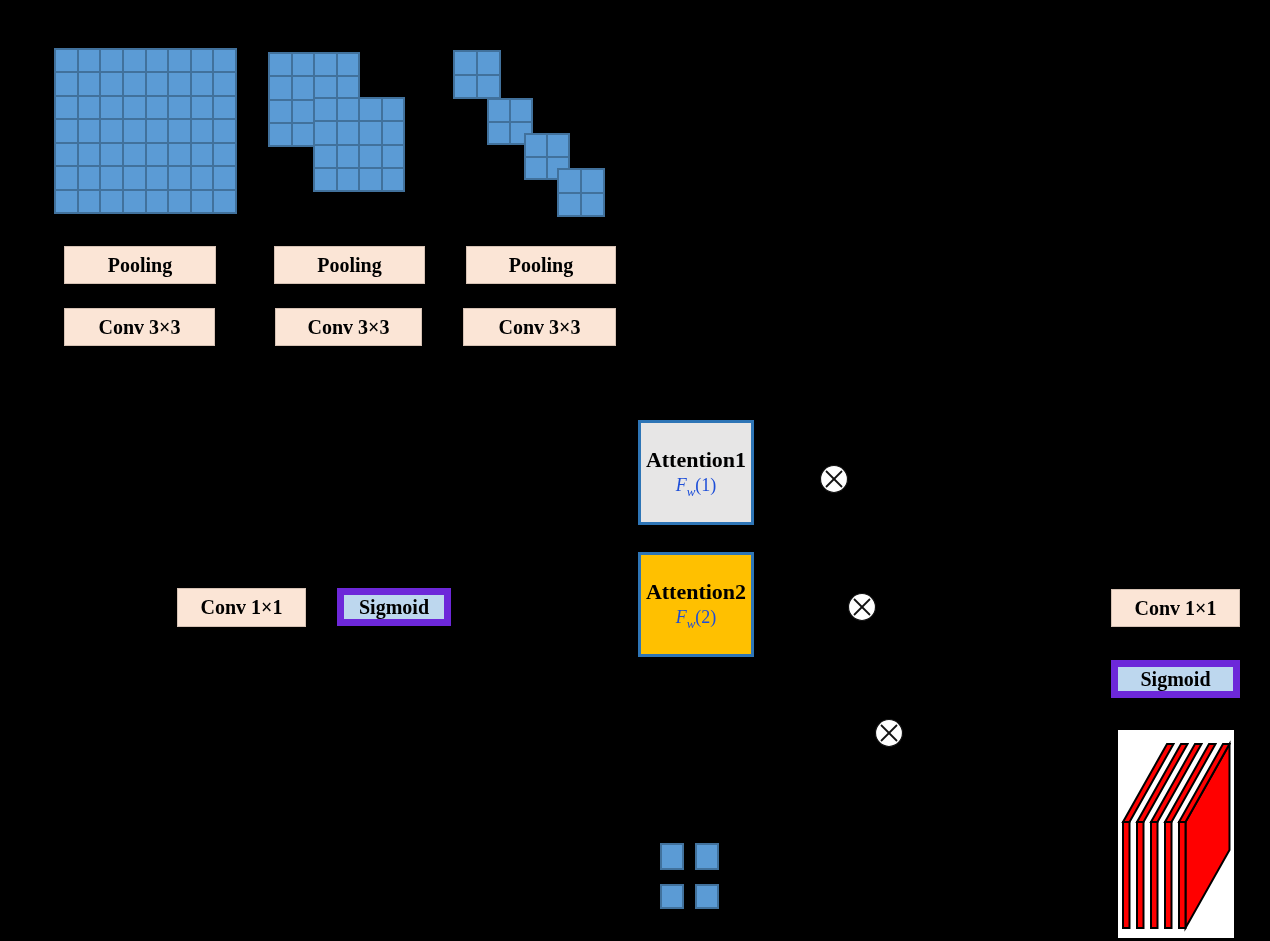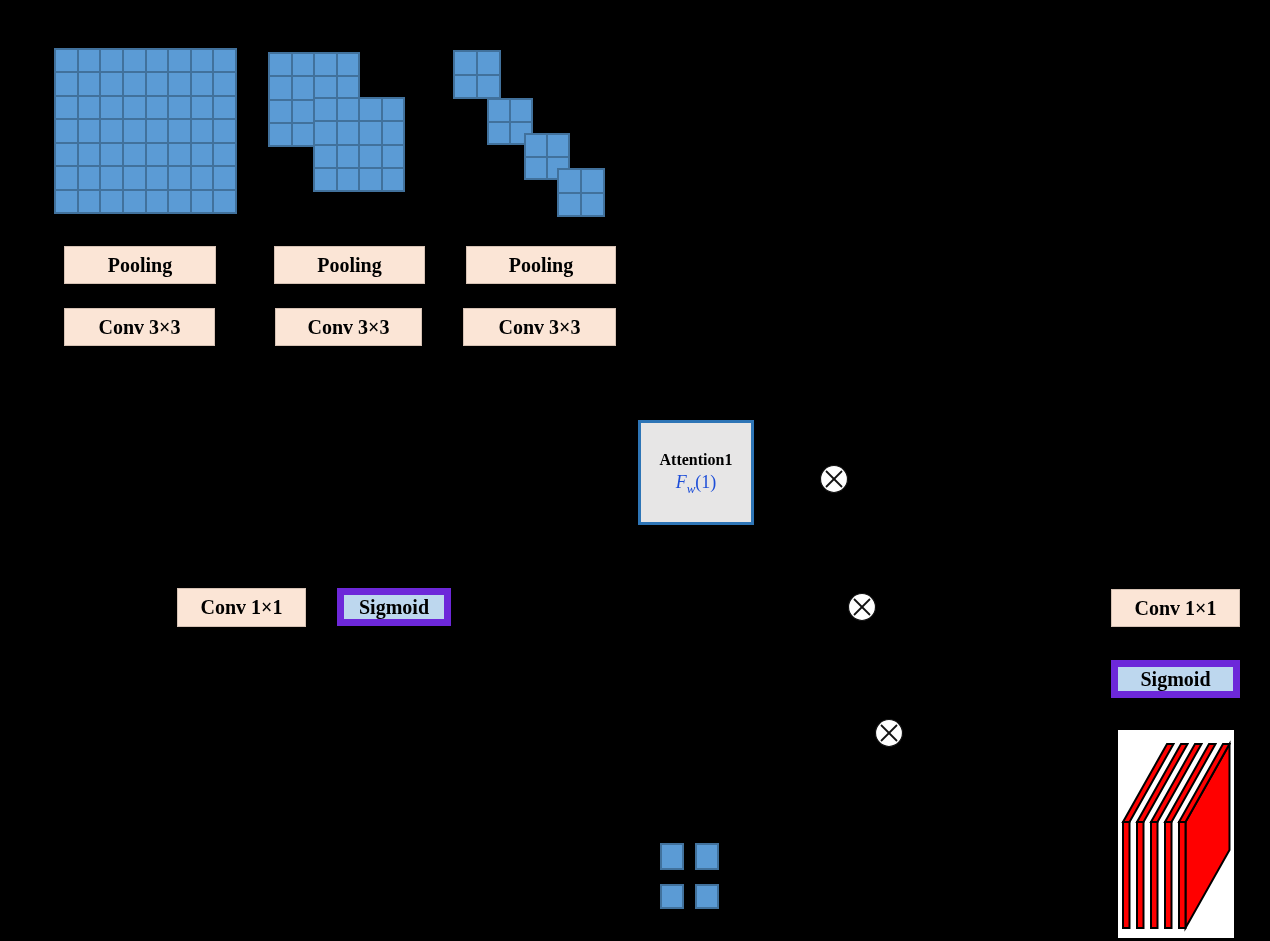--- a/index.html
+++ b/index.html
@@ -10,21 +10,21 @@
         background:var(--cell_border);}
   .fmap .cell{background:var(--cell_fill);}
   
   .box{position:absolute;display:flex;align-items:center;justify-content:center;
        box-sizing:border-box;font-weight:bold;font-size:20px;color:#000;}
   .peach{background:var(--pooling_fill);border:1px solid #d6c2b4;}
   .lblue{background:var(--sigmoid_fill);border:7px solid #6d28d9;}
   
   .attn{position:absolute;box-sizing:border-box;border:3px solid var(--attention_border);
         display:flex;flex-direction:column;align-items:center;justify-content:center;gap:4px;}
-  .attn-title{font-weight:bold;font-size:16px;color:#000;line-height:1.1;}
+  .attn-title{font-weight:bold;font-size:22px;color:#000;line-height:1.1;}
   .attn-math{font-size:18px;color:#1d4ed8;font-style:italic;line-height:1;}
   .attn-math sub{font-size:13px;font-style:italic;}
   .attn-math .arg{font-style:normal;}
   
   .mult{position:absolute;width:30px;height:30px;}
   
   .stack{position:absolute;background:#fff;}
   
   .pix{position:absolute;box-sizing:border-box;background:var(--cell_fill);
        border:2px solid var(--cell_border);}
@@ -164,20 +164,24 @@
   <div class="box peach" style="left:463px;top:308px;width:153px;height:38px">Conv 3×3</div>
 
   <div class="box peach" style="left:177px;top:588px;width:129px;height:39px">Conv 1×1</div>
   <div class="box lblue" style="left:337px;top:588px;width:114px;height:38px">Sigmoid</div>
 
   <div class="attn" style="left:638px;top:420px;width:116px;height:105px;background:var(--attention1_fill)">
     <div class="attn-title">Attention1</div>
     <div class="attn-math"><i>F</i><sub>w</sub><span class="arg">(1)</span></div>
   </div>
 
+  <div class="attn" style="left:638px;top:552px;width:116px;height:105px;background:var(--attention2_fill)">
+    <div class="attn-title">Attention2</div>
+    <div class="attn-math"><i>F</i><sub>w</sub><span class="arg">(2)</span></div>
+  </div>
 
 
   <svg class="mult" style="left:819px;top:464px" viewBox="0 0 30 30">
     <circle cx="15" cy="15" r="13.5" fill="#fff" stroke="#111" stroke-width="1.2"></circle>
     <line x1="7" y1="7" x2="23" y2="23" stroke="#111" stroke-width="1.8"></line>
     <line x1="23" y1="7" x2="7" y2="23" stroke="#111" stroke-width="1.8"></line>
   </svg>
   <svg class="mult" style="left:847px;top:592px" viewBox="0 0 30 30">
     <circle cx="15" cy="15" r="13.5" fill="#fff" stroke="#111" stroke-width="1.2"></circle>
     <line x1="7" y1="7" x2="23" y2="23" stroke="#111" stroke-width="1.8"></line>

